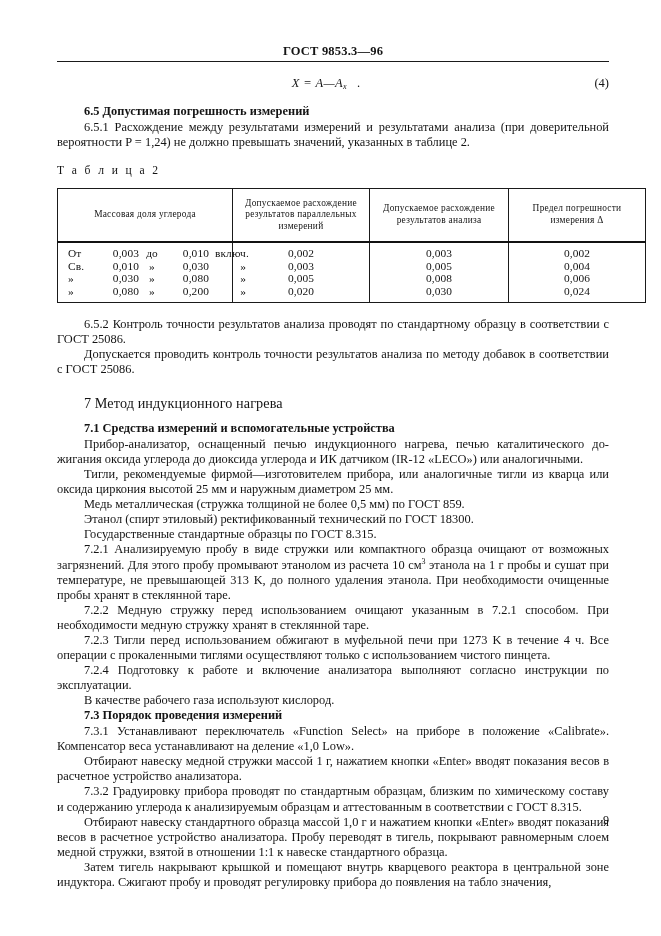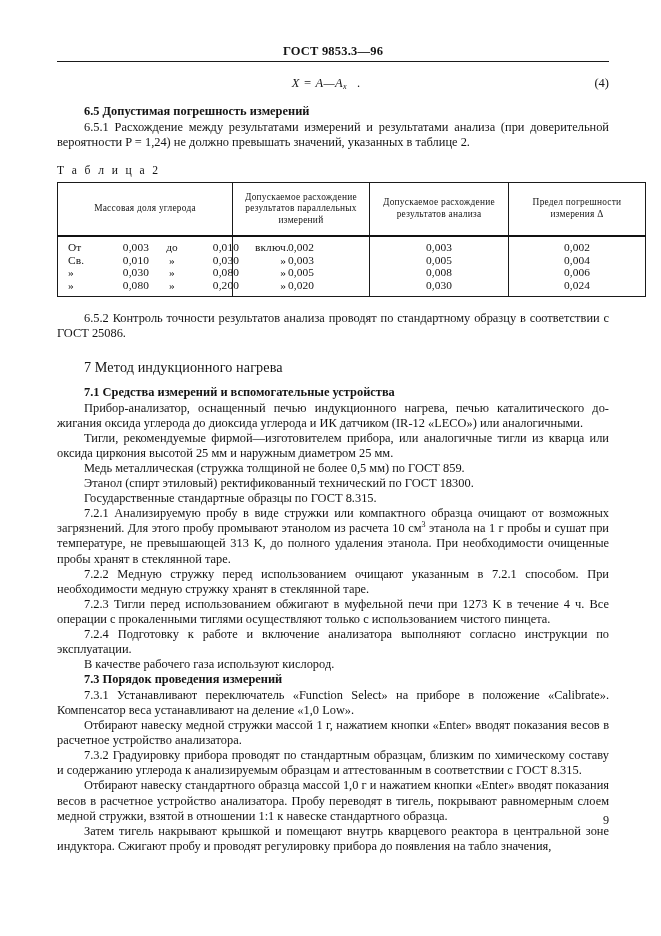--- a/index.html
+++ b/index.html
@@ -103,21 +103,21 @@
   .gap-m { height: 9px; }
   .gap-l { height: 14px; }
   .gap-xl { height: 17px; }
 
   sup.sp { font-size: 8px; vertical-align: super; line-height: 0; }
 
   
   .tbl-caption {
     font-size: 11.6px;
     letter-spacing: 2.4px;
-    margin-bottom: 5px;
+    margin-bottom: 11px;
   }
   table.gost {
     border-collapse: collapse;
     width: 552px;
     table-layout: fixed;
     border: 1.2px solid #1a1a1a;
   }
   table.gost th {
     border-right: 1.2px solid #1a1a1a;
     border-bottom: 2.4px solid #111;
@@ -147,21 +147,21 @@
   .col-d { width: 128px; }
 
   .range-list {
     display: block;
     text-align: left;
     padding-left: 10px;
   }
   .range-line {
     display: grid;
     grid-template-columns: 26px 42px 20px 44px 34px;
-    column-gap: 13px;
+    column-gap: 3px;
     font-size: 11.4px;
     line-height: 12.7px;
     white-space: nowrap;
   }
   .range-line span { display: block; }
   .rl-0 { text-align: left; }
   .rl-1 { text-align: right; }
   .rl-2 { text-align: center; }
   .rl-3 { text-align: right; }
   .rl-4 { text-align: right; padding-left: 3px; }
@@ -260,20 +260,21 @@
             <div>0,006</div>
             <div>0,024</div>
           </td>
         </tr>
       </tbody>
     </table>
 
     <div class="gap-l"></div>
 
     <p class="ind">6.5.2  Контроль точности результатов анализа проводят по стандартному образцу в соответствии с ГОСТ 25086.</p>
+    <p class="ind">Допускается проводить контроль точности результатов анализа по методу добавок в соответ­ствии с ГОСТ 25086.</p>
 
     <div class="gap-xl"></div>
 
     <h2 class="sec">7  Метод индукционного нагрева</h2>
 
     <div class="gap-m"></div>
 
     <h3 class="sub">7.1  Средства измерений и вспомогательные устройства</h3>
     <p class="ind">Прибор-анализатор, оснащенный печью индукционного нагрева, печью каталитического до­жигания оксида углерода до диоксида углерода и ИК датчиком (IR-12 «LECO») или аналогичными.</p>
     <p class="ind">Тигли, рекомендуемые фирмой—изготовителем прибора, или аналогичные тигли из кварца или оксида циркония высотой 25 мм и наружным диаметром 25 мм.</p>

